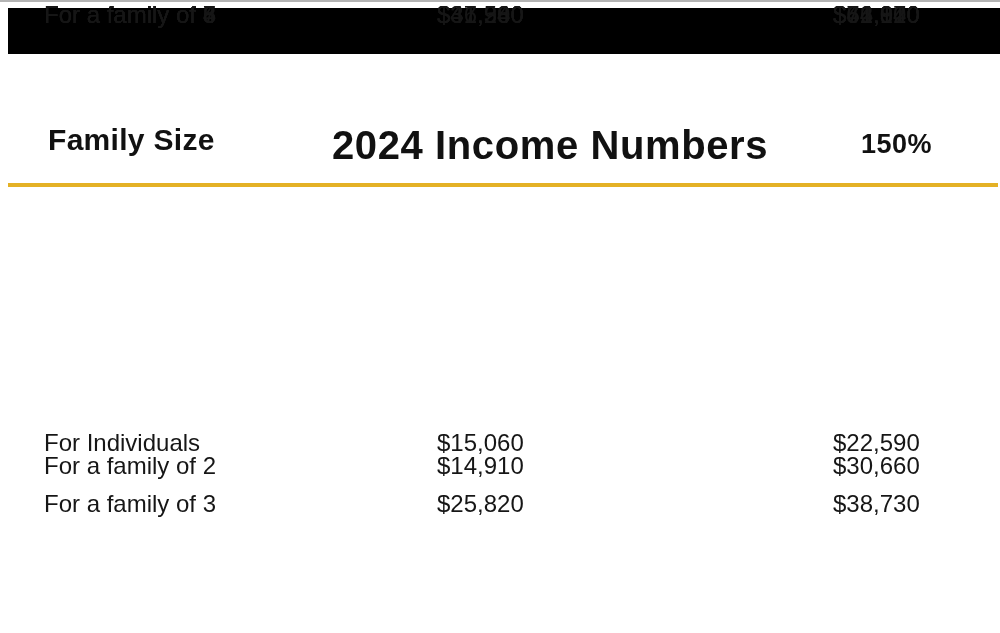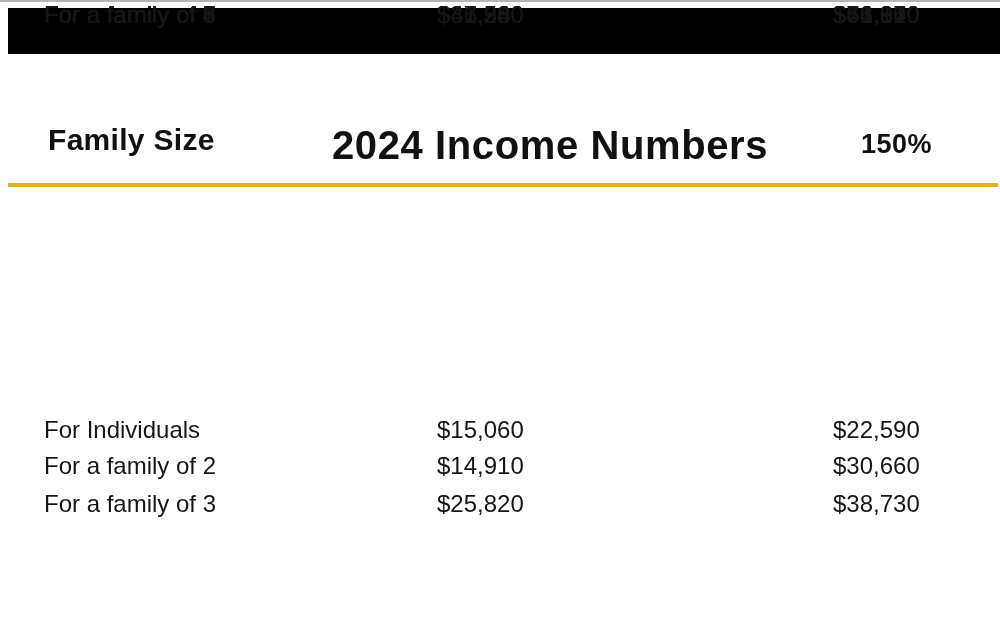--- a/index.html
+++ b/index.html
@@ -35,21 +35,21 @@
     font-size:24px;color:#161616;white-space:nowrap;
   }
   .row .label{position:absolute;left:44px;}
   .row .income{position:absolute;left:437px;}
   .row .pct{position:absolute;left:833px;}
   .row:nth-of-type(1){top:230px;}
   .row:nth-of-type(2){top:272px;}
   .row:nth-of-type(3){top:307px;}
   .row:nth-of-type(4){top:344px;}
   .row:nth-of-type(5){top:378px;}
-  .row:nth-of-type(6){top:415px;}
+  .row:nth-of-type(6){top:428px;}
   .row:nth-of-type(7){top:451px;}
   .row:nth-of-type(8){top:489px;}
   .sep{
     position:absolute;left:0;width:1000px;height:2px;
     background:#b4b4b4;
   }
   .sep:nth-of-type(1){top:262px;}
   .sep:nth-of-type(2){top:304px;}
   .sep:nth-of-type(3){top:341px;}
   .sep:nth-of-type(4){top:374px;}

